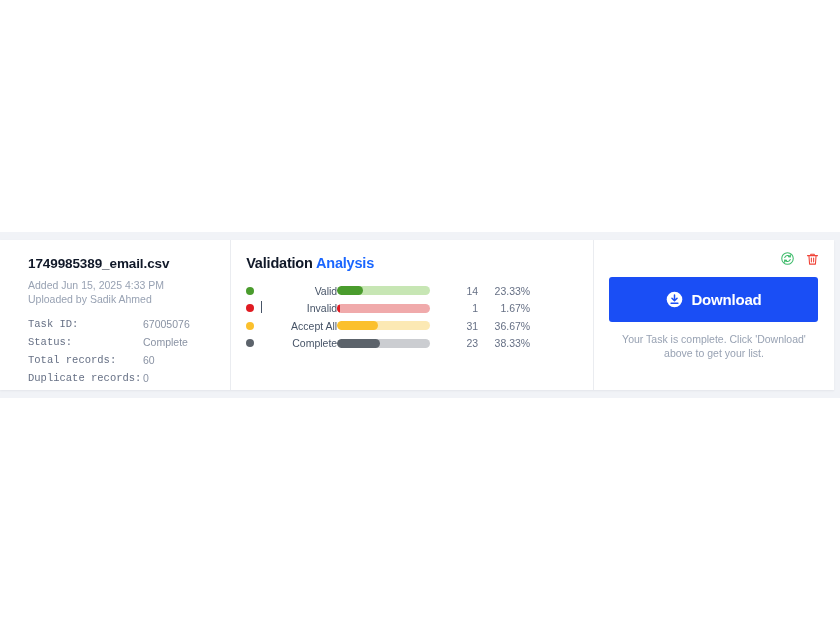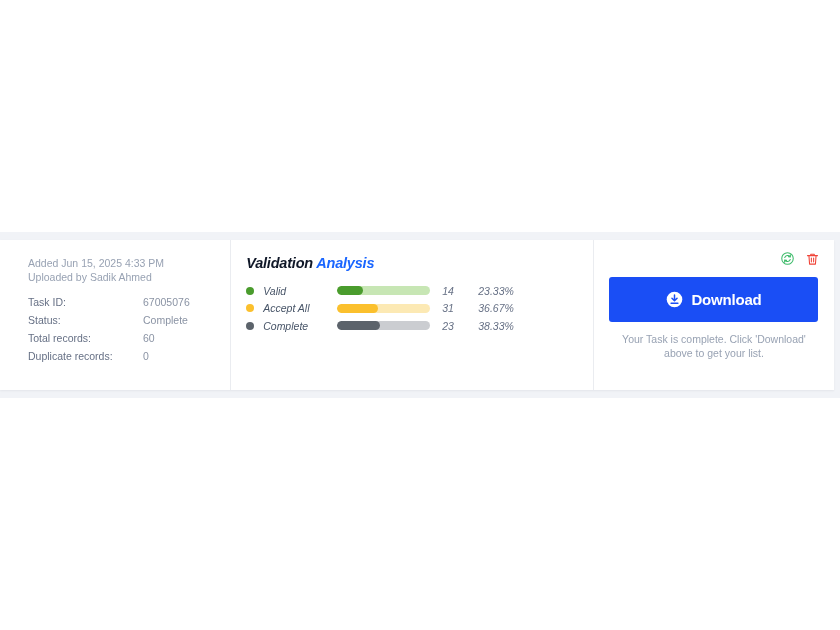--- a/index.html
+++ b/index.html
@@ -79,52 +79,52 @@
     margin-top: 12px;
     border-collapse: collapse;
   }
   .meta-table td {
     font-size: 10.5px;
     color: #667085;
     padding: 0 0 5px 0;
     line-height: 13px;
     white-space: nowrap;
   }
-  .meta-table td.meta-key { width: 115px; }
+  .meta-table td.meta-key { width: 115px; font-family: Liberation Mono, monospace; }
   .meta-table td.meta-val { color: #8a93a4; }
 
   
   .v-divider {
     width: 1px;
     background: #eaecf0;
     align-self: stretch;
   }
 
   
   .panel-analysis {
     position: relative;
     width: 365px;
     box-sizing: border-box;
     padding: 15px 10px 10px 15px;
-    font-style: italic;
   }
   .analysis-title {
     font-size: 14.5px;
     font-weight: bold;
     color: #101828;
     margin: 0 0 11px 0;
     letter-spacing: -0.2px;
   }
   .analysis-title .hl { color: #1a66ff; }
 
   .rows { display: block; }
   .vrow {
     display: flex;
     align-items: center;
     height: 17.5px;
+    text-align: right;
   }
   .dot {
     width: 8px;
     height: 8px;
     border-radius: 50%;
     flex: 0 0 auto;
     margin-right: 9px;
   }
   .vlabel {
     font-size: 10.5px;
@@ -264,20 +264,21 @@
 
 <div class="page">
 
   <div class="band"></div>
 
   <div class="accent-bar"></div>
 
   <div class="task-card">
 
     <div class="panel-info">
+      <div class="file-name">1749985389_email.csv</div>
       <div class="file-sub">Added Jun 15, 2025 4:33 PM</div>
       <div class="file-sub">Uploaded by Sadik Ahmed</div>
 
       <table class="meta-table">
         <tbody>
             <tr>
           <td class="meta-key">Task ID:</td>
           <td class="meta-val">67005076</td>
         </tr>
         <tr>
@@ -309,20 +310,32 @@
         <div class="vrow">
           <span class="dot" style="background: rgb(74, 156, 45);"></span>
           <span class="vlabel">Valid</span>
           <span class="bar-track" style="background: rgb(199, 230, 180);">
             <span class="bar-fill" style="background: rgb(74, 156, 45); width: 28%;"></span>
           </span>
           <span class="vcount">14</span>
           <span class="vpct">23.33%</span>
         </div>
 
+        <div class="vrow">
+          <span class="dot" style="background: rgb(224, 27, 34);"></span>
+          <span class="vlabel">
+            <span class="caret"></span>
+            <span>Invalid</span>
+          </span>
+          <span class="bar-track" style="background: rgb(240, 170, 171);">
+            <span class="bar-fill" style="background: rgb(224, 27, 34); width: 3%;"></span>
+          </span>
+          <span class="vcount">1</span>
+          <span class="vpct">1.67%</span>
+        </div>
 
         <div class="vrow">
           <span class="dot" style="background: rgb(251, 192, 45);"></span>
           <span class="vlabel">Accept All</span>
           <span class="bar-track" style="background: rgb(252, 233, 180);">
             <span class="bar-fill" style="background: rgb(251, 192, 45); width: 44%;"></span>
           </span>
           <span class="vcount">31</span>
           <span class="vpct">36.67%</span>
         </div>

